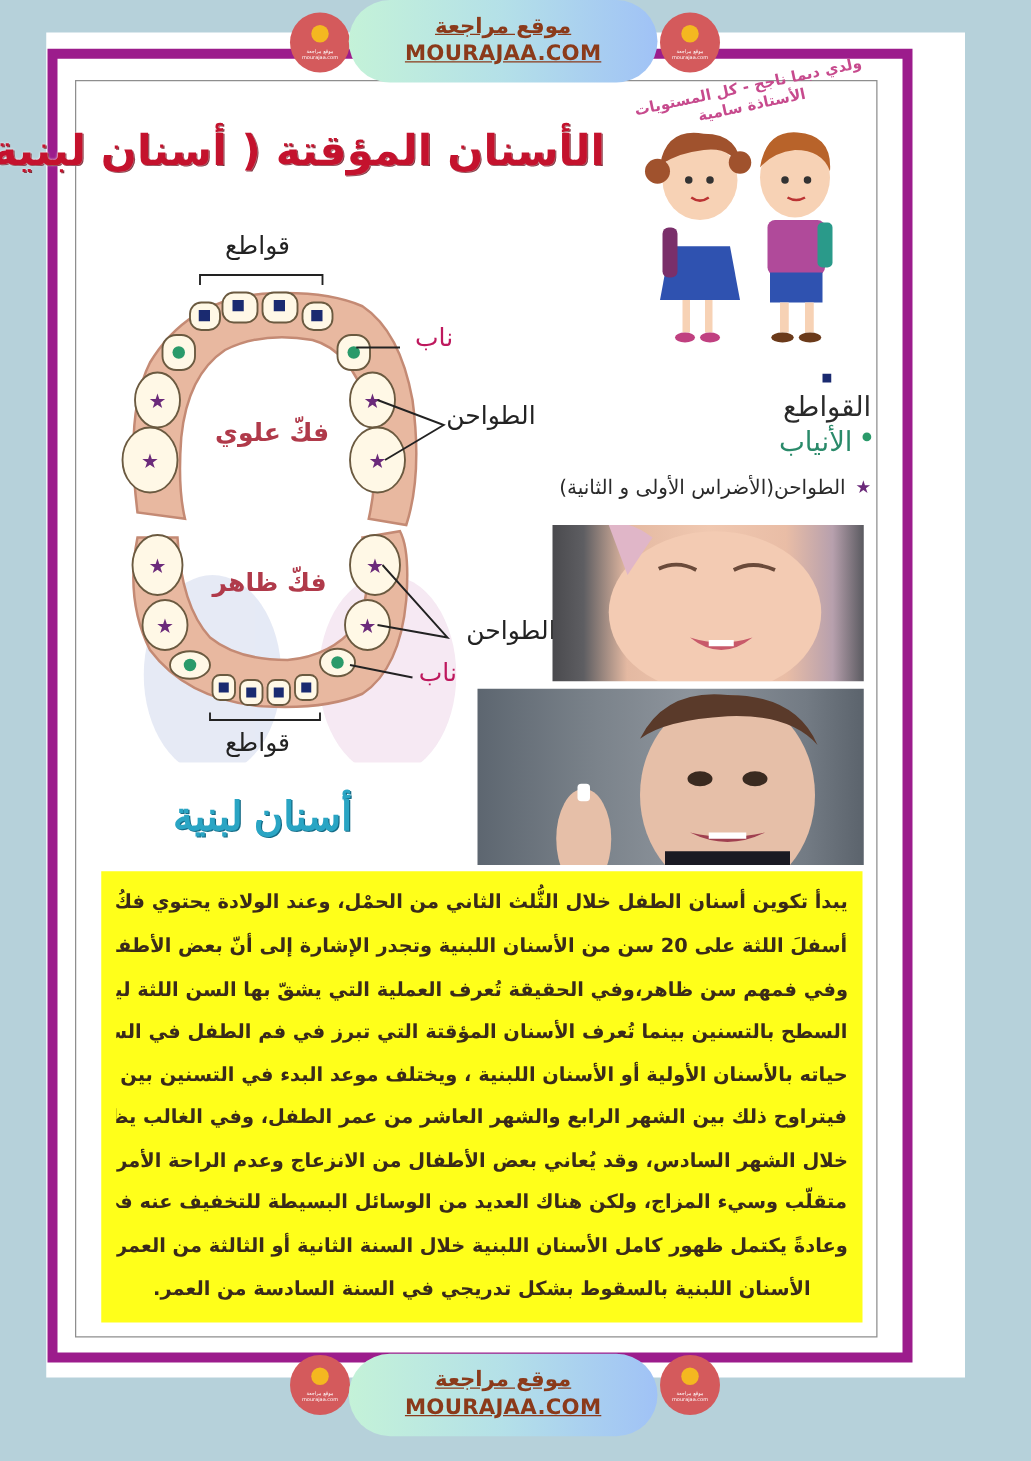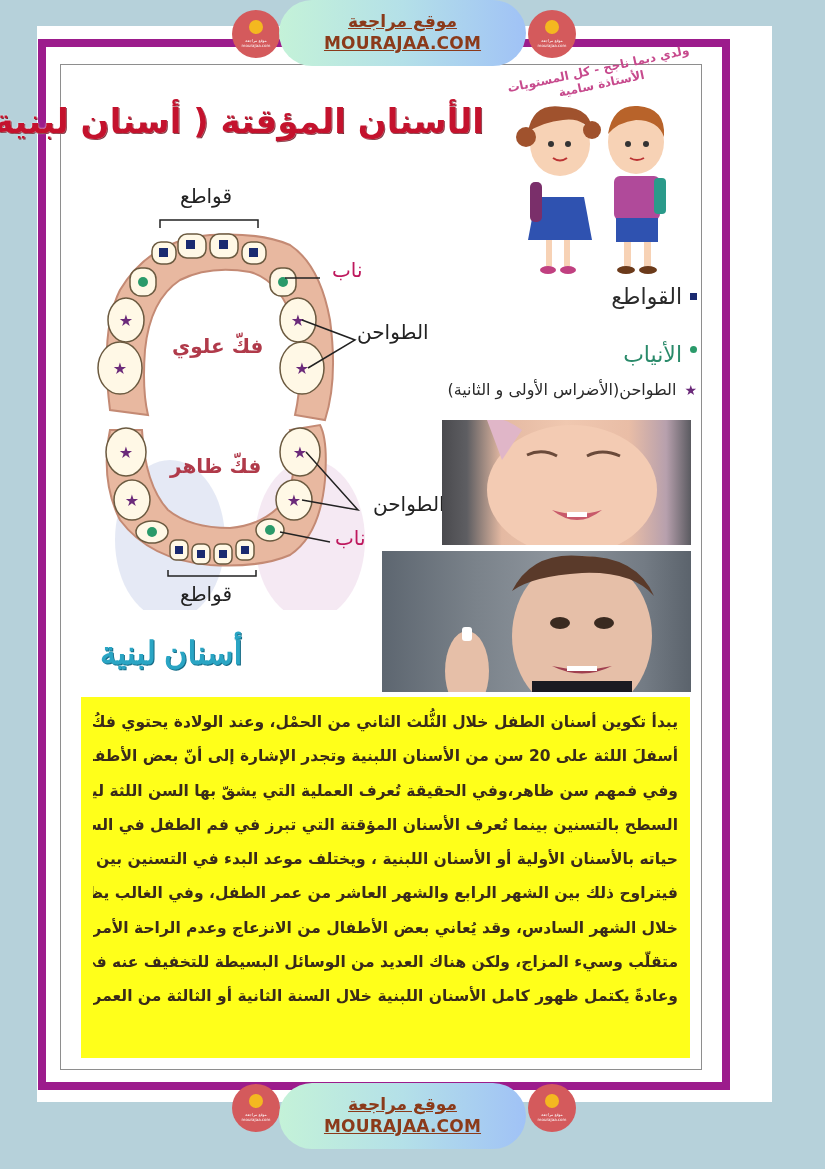--- a/index.html
+++ b/index.html
@@ -5,35 +5,35 @@
     html,body{margin:0;padding:0;}
     body{width:825px;height:1169px;position:relative;overflow:hidden;background:#b6d1da;font-family:"DejaVu Sans",sans-serif;}
     .sheet{position:absolute;left:37px;top:26px;width:735px;height:1076px;background:#ffffff;}
     .frame{position:absolute;left:38px;top:39px;width:692px;height:1051px;box-sizing:border-box;border:8px solid #9c1c8c;background:#fff;}
     .frame-inner{position:absolute;left:60px;top:64px;width:642px;height:1006px;box-sizing:border-box;border:1.5px solid #8e8e8e;background:#fff;}
     .title{position:absolute;left:74px;top:92px;width:410px;height:58px;direction:rtl;text-align:center;font-family:"DejaVu Sans",sans-serif;font-weight:bold;font-size:34px;line-height:58px;color:#c4122d;text-shadow:0 0 2px #fff,1px 1px 0 #6b0a18;white-space:nowrap;letter-spacing:-1px;}
     .kids{position:absolute;left:508px;top:62px;width:185px;height:220px;}
     .kids-caption{position:absolute;left:495px;top:62px;width:210px;direction:rtl;text-align:center;font-family:"DejaVu Sans",sans-serif;font-weight:bold;font-size:12px;line-height:15px;color:#c74a8d;transform:rotate(-12deg);}
     .legend{position:absolute;right:128px;direction:rtl;font-family:"DejaVu Sans",sans-serif;white-space:nowrap;display:flex;align-items:center;gap:8px;}
     .legend .lbl{color:#2a2a2a;}
-    .legend-1{top:284px;font-size:22px;}
+    .legend-1{top:299px;font-size:22px;flex-direction:column;}
     .legend-2{top:332px;font-size:22px;}
     .legend-2 .lbl{color:#2a8a6a;margin-top:10px;}
     .legend-3{top:380px;font-size:16px;}
     .sq{width:7px;height:7px;background:#1a2a70;display:inline-block;}
     .dot{width:7px;height:7px;border-radius:50%;background:#2a9a6a;display:inline-block;}
     .star{color:#6b2a7a;font-size:14px;}
     .photo{position:absolute;overflow:hidden;}
     .photo-1{left:442px;top:420px;width:249px;height:125px;background:linear-gradient(90deg,#4a4a4e 0%,#5e5e62 10%,#e4b9a2 24%,#f0c8b0 50%,#e9bda6 75%,#b7a0ad 90%,#5a5a60 100%);}
     .photo-2{left:382px;top:551px;width:309px;height:141px;background:linear-gradient(90deg,#5d6670 0%,#7a828a 30%,#8d949c 55%,#737b84 85%,#5b636c 100%);}
     .diagram{position:absolute;left:80px;top:180px;width:370px;height:430px;}
     .diag-label{position:absolute;direction:rtl;font-family:"DejaVu Sans",sans-serif;white-space:nowrap;color:#222;}
     .diag-label.green{color:#be185d;}
     .diag-label.jaw{color:#b03a4a;font-weight:bold;}
-    .bottom-title{position:absolute;left:100px;top:628px;width:220px;direction:rtl;text-align:left;font-family:Liberation Serif, serif;font-weight:bold;font-size:32px;line-height:50px;color:#2aa5c4;text-shadow:1px 1px 0 #156b86;}
+    .bottom-title{position:absolute;left:100px;top:628px;width:220px;direction:rtl;text-align:center;font-family:Liberation Sans, sans-serif;font-weight:bold;font-size:32px;line-height:50px;color:#2aa5c4;text-shadow:1px 1px 0 #156b86;}
     .yellow{position:absolute;left:81px;top:697px;width:609px;height:361px;background:#ffff1a;box-sizing:border-box;padding:8px 12px;}
     .yellow-lines{direction:rtl;text-align:center;font-family:"DejaVu Sans",sans-serif;font-weight:bold;font-size:15.5px;line-height:34.3px;color:#3a2a1a;}
     .yellow-lines div{white-space:nowrap;overflow:hidden;}
     .banner{position:absolute;left:279px;width:247px;height:66px;border-radius:33px;background:linear-gradient(90deg,#c4f2d8 0%,#b4e0e8 50%,#a0c2f6 100%);text-align:center;}
     .banner-top{top:0px;}
     .banner-bottom{top:1083px;}
     .banner .ar{display:block;direction:rtl;font-family:"DejaVu Sans",sans-serif;font-weight:bold;font-size:17px;line-height:20px;padding-top:11px;color:#8b3a1a;text-decoration:underline;}
     .banner .en{display:block;font-family:"DejaVu Sans",sans-serif;font-weight:bold;font-size:17px;line-height:24px;color:#8b3a1a;text-decoration:underline;letter-spacing:0.2px;}
     .badge{position:absolute;width:48px;height:48px;border-radius:50%;background:#d45a5c;}
     .badge .logo{position:absolute;left:17px;top:10px;width:14px;height:14px;border-radius:50%;background:#f4b820;}
@@ -232,20 +232,21 @@
   <div class="yellow-lines">
     <div>يبدأ تكوين أسنان الطفل خلال الثُّلث الثاني من الحمْل، وعند الولادة يحتوي فكُ الطفل</div>
     <div>أسفلَ اللثة على 20 سن من الأسنان اللبنية وتجدر الإشارة إلى أنّ بعض الأطفال قد يُولدوا</div>
     <div>وفي فمهم سن ظاهر،وفي الحقيقة تُعرف العملية التي يشقّ بها السن اللثة ليخرج على</div>
     <div>السطح بالتسنين  بينما تُعرف الأسنان المؤقتة التي تبرز في فم الطفل في السنوات الأولى من</div>
     <div>حياته بالأسنان الأولية أو الأسنان اللبنية ، ويختلف موعد البدء في التسنين بين الأطفال،</div>
     <div>فيتراوح ذلك بين الشهر الرابع والشهر العاشر من عمر الطفل، وفي الغالب يظهر السن الأول</div>
     <div>خلال الشهر السادس، وقد يُعاني بعض الأطفال من الانزعاج وعدم الراحة الأمر الذي يجعله</div>
     <div>متقلّب وسيء المزاج، ولكن هناك العديد من الوسائل البسيطة للتخفيف عنه في هذه المرحلة،</div>
     <div>وعادةً يكتمل ظهور كامل الأسنان اللبنية خلال السنة الثانية أو الثالثة من العمر، بينما تبدأ</div>
+    <div>الأسنان اللبنية بالسقوط بشكل تدريجي في السنة السادسة من العمر.</div>
   </div>
 </div>
 
 <div class="badge badge-bl">
   <span class="logo"></span>
   <span class="txt"><span>موقع مراجعة</span><br><span>mourajaa.com</span></span>
 </div>
 <a class="banner banner-bottom">
   <span class="ar">موقع مراجعة</span>
   <span class="en">MOURAJAA.COM</span>

